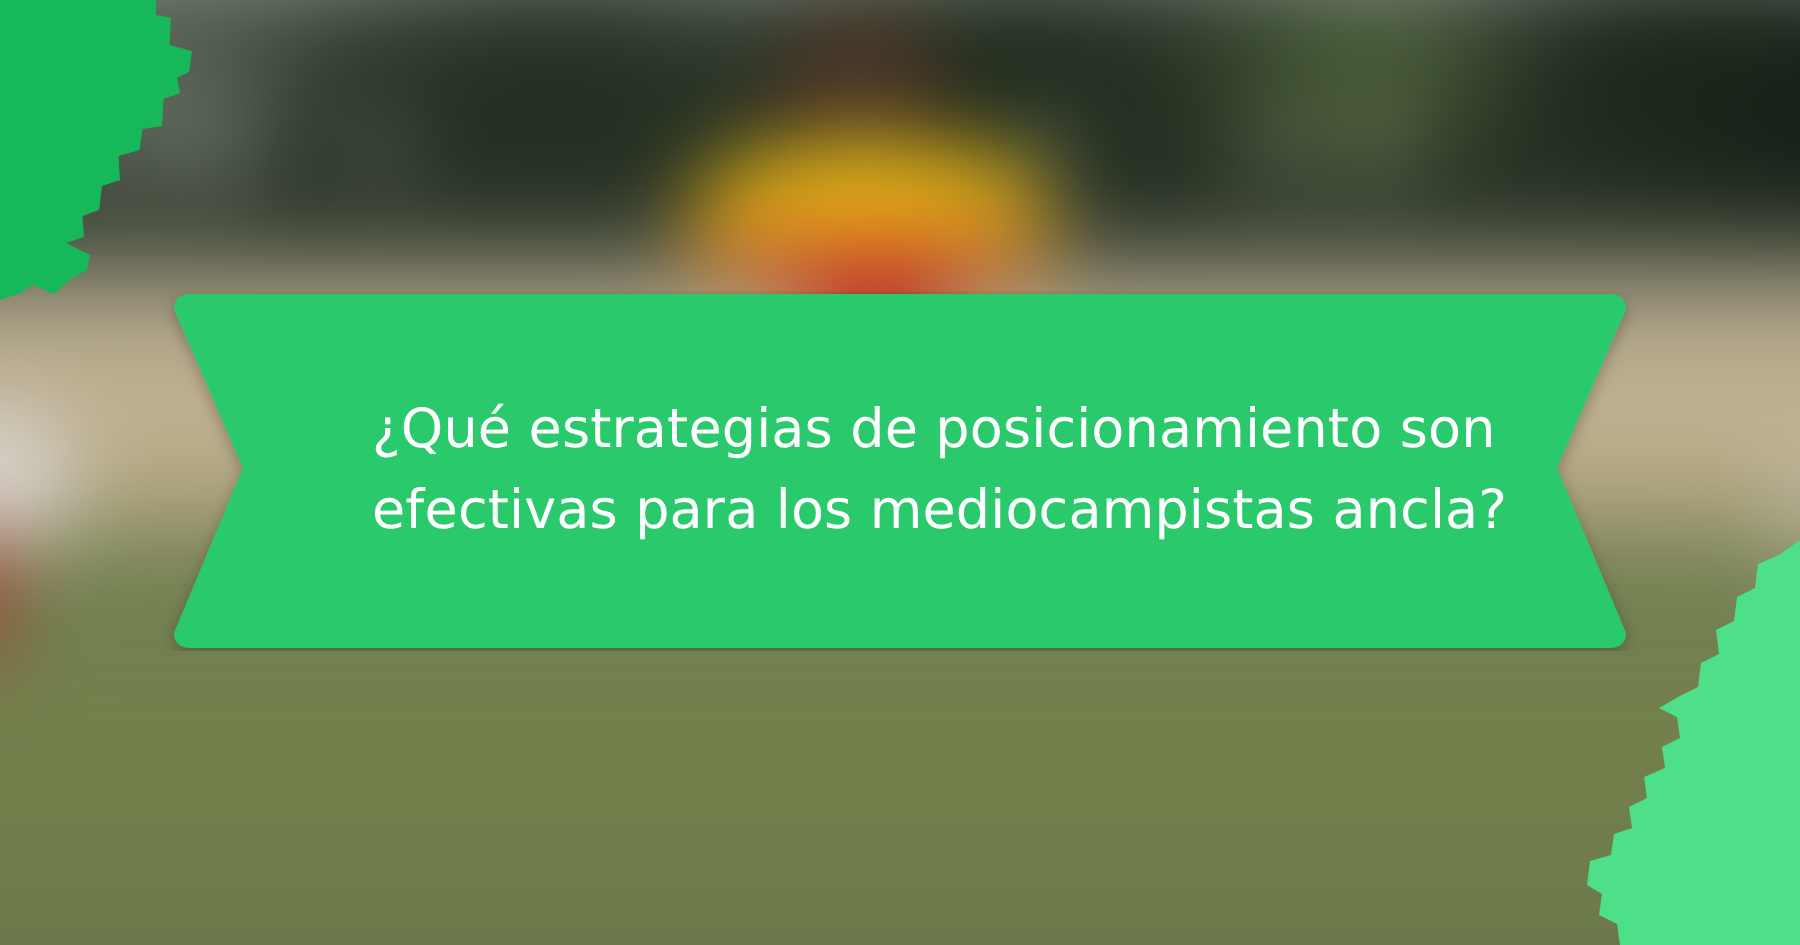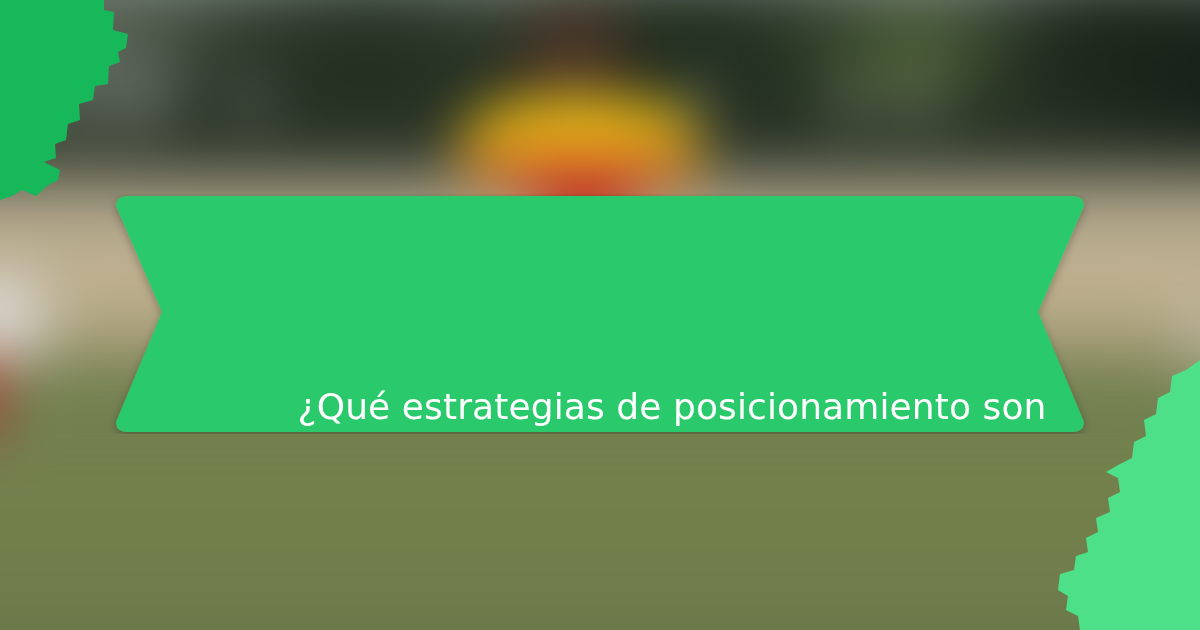--- a/index.html
+++ b/index.html
@@ -199,25 +199,24 @@
     height: 240px;
   }
   .banner-svg { display: block; width: 100%; height: 100%; }
   .banner-text {
     position: absolute;
     left: 0;
     top: 0;
     width: 100%;
     height: 100%;
     display: flex;
-    flex-direction: row;
+    flex-direction: column;
     justify-content: center;
     padding-left: 144px;
     box-sizing: border-box;
-    align-items: flex-end;
   }
   .banner-line {
     color: #ffffff;
     font-family: "DejaVu Sans", sans-serif;
     font-size: 36px;
     line-height: 54px;
     font-weight: 400;
     letter-spacing: 0.1px;
     white-space: nowrap;
   }
@@ -278,16 +277,17 @@
                L 980,228
                Q 980,238 968,238
                L 24,238
                Q 12,238 12,228
                L 58,118
                Z"></path>
     </svg>
 
     <div class="banner-text">
       <div class="banner-line">¿Qué estrategias de posicionamiento son</div>
+      <div class="banner-line">efectivas para los mediocampistas ancla?</div>
     </div>
   </div>
 
 </div>
 
 </body></html>

